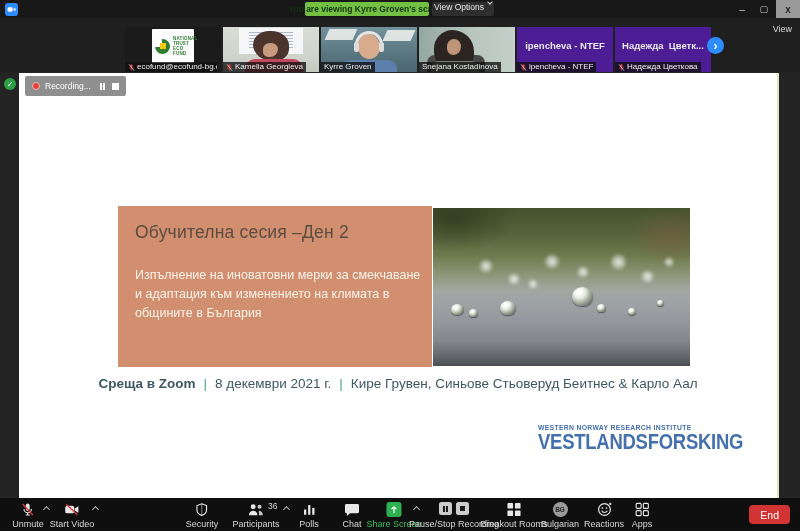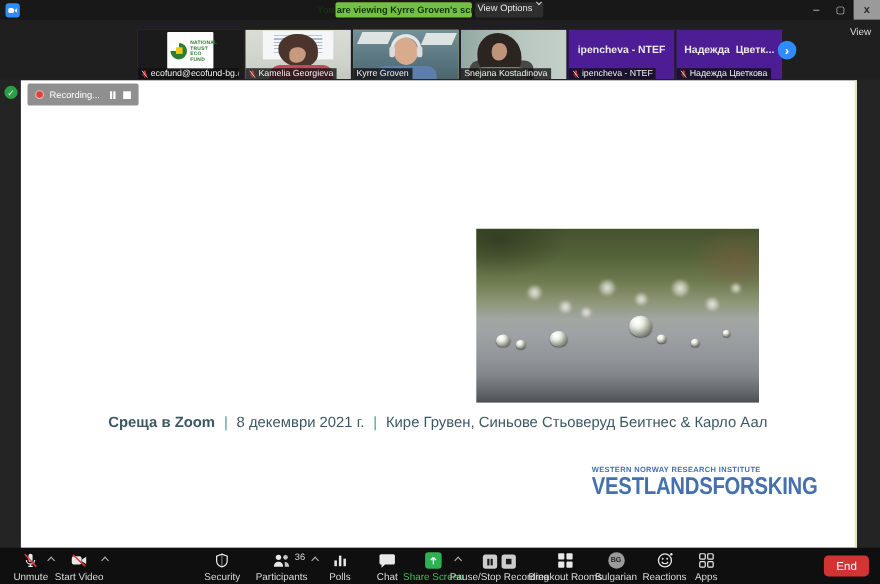--- a/index.html
+++ b/index.html
@@ -85,21 +85,21 @@
   .info-line { position:absolute; left:0; right:0; top:303px; display:flex; justify-content:center; align-items:baseline; font-size:13.5px; color:#3d5863; white-space:nowrap; }
   .info-line .lbl { font-weight:bold; }
   .info-line .sep { color:#4ba08e; padding:0 8px; font-weight:normal; }
   .vf-logo { position:absolute; left:519px; top:351px; color:#4470ad; }
   .vf-top { font-size:6.8px; font-weight:bold; letter-spacing:.33px; white-space:nowrap; }
   .vf-main { font-size:22px; font-weight:800; line-height:22px; letter-spacing:-.3px; transform:scaleX(.84); transform-origin:left center; white-space:nowrap; }
 
   
   .toolbar { position:absolute; left:0; top:498px; width:800px; height:33px; background:#0f0f0f; }
   .tb-item { position:absolute; top:4px; transform:translateX(-50%); display:flex; flex-direction:column; align-items:center; width:max-content; }
-  .tb-ic { height:15px; display:flex; align-items:flex-end; justify-content:center; gap:4px; }
+  .tb-ic { height:15px; display:flex; align-items:flex-start; justify-content:center; gap:4px; }
   .tb-lbl { margin-top:2px; font-size:9px; color:#d9d9d9; white-space:nowrap; }
   .tb-lbl.green { color:#3cbf5c; }
   .chev-up { position:absolute; top:9px; width:5px; height:5px; border-left:1.4px solid #b5b5b5; border-top:1.4px solid #b5b5b5; transform:rotate(45deg); }
   .p-badge { position:absolute; top:-1px; right:-13px; font-size:8.5px; color:#d9d9d9; }
   .share-ic { width:15px; height:15px; background:#2eb150; border-radius:3px; display:flex; align-items:center; justify-content:center; }
   .rec-sq { width:13px; height:13px; background:#cdcdcd; border-radius:2.5px; display:flex; align-items:center; justify-content:center; gap:1.5px; }
   .rec-sq .bar { width:2px; height:6px; background:#1b1b1b; }
   .rec-sq .sq { width:5.5px; height:5.5px; background:#1b1b1b; }
   .lang-ic { width:15px; height:15px; border-radius:50%; background:#9b9b9b; color:#232323; font-size:6.5px; font-weight:bold; display:flex; align-items:center; justify-content:center; }
   .end-btn { position:absolute; right:10px; top:7px; height:19px; background:#d23434; border-radius:4px; color:#fff; font-size:10.5px; display:flex; align-items:center; justify-content:center; padding:0 11px; }
@@ -222,20 +222,24 @@
     <div class="next-arrow">›</div>
     <div class="view-btn">
       <span class="grid-glyph"></span>
       <span>View</span>
     </div>
   </div>
 
   <div class="share-area">
     <div class="screen">
 
+      <div class="orange-box">
+        <div class="slide-title">Обучителна сесия –Ден 2</div>
+        <div class="slide-sub">Изпълнение на иноватовни мерки за смекчаване и адаптация към изменението на климата в общините в България</div>
+      </div>
 
       <div class="photo">
         <div class="bok" style="left:18%; top:32%; width:14px; height:14px;"></div>
         <div class="bok" style="left:29%; top:41%; width:12px; height:12px;"></div>
         <div class="bok" style="left:43%; top:29%; width:16px; height:15px;"></div>
         <div class="bok" style="left:56%; top:37%; width:12px; height:12px;"></div>
         <div class="bok" style="left:69%; top:29%; width:17px; height:16px;"></div>
         <div class="bok" style="left:81%; top:39%; width:13px; height:13px;"></div>
         <div class="bok" style="left:90%; top:31%; width:10px; height:10px;"></div>
         <div class="bok" style="left:37%; top:45%; width:10px; height:10px;"></div>

